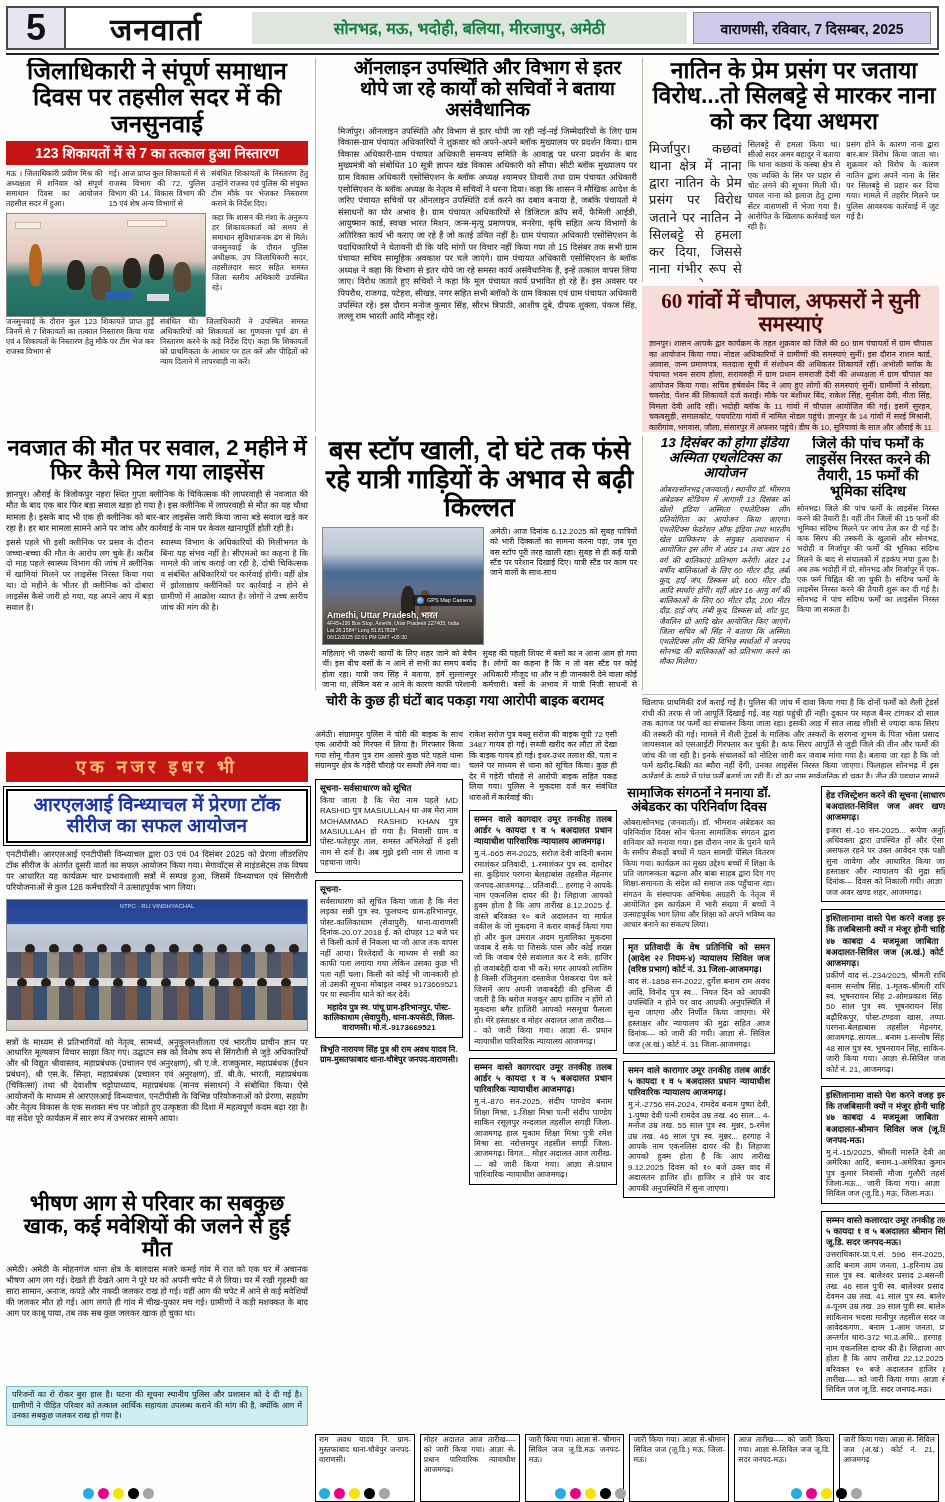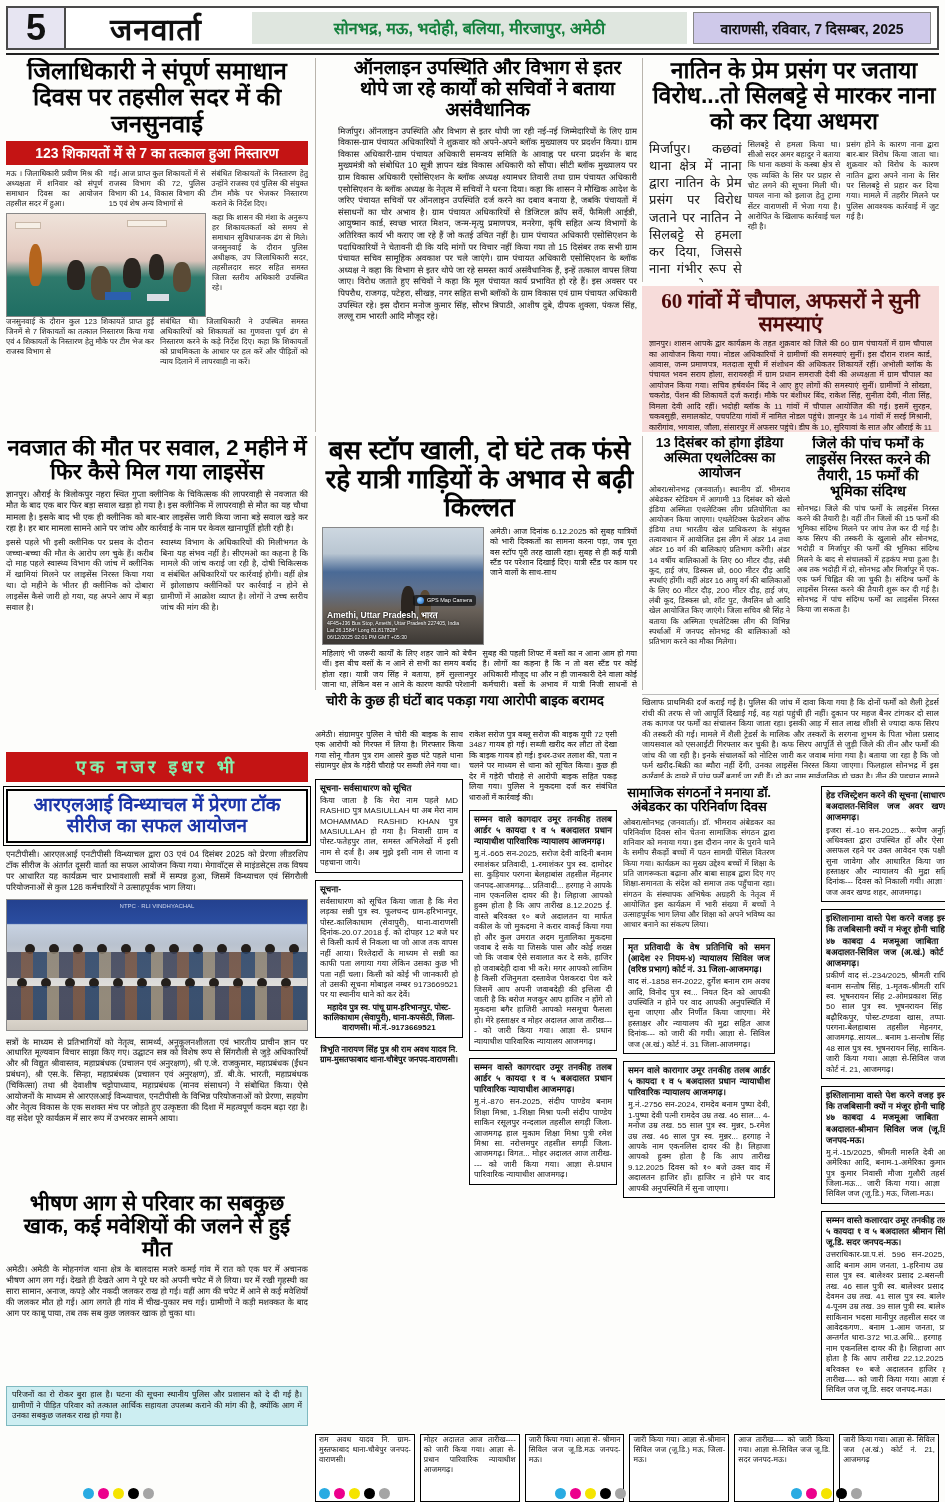--- a/index.html
+++ b/index.html
@@ -15,21 +15,21 @@
   .papername{width:180px;display:flex;align-items:center;justify-content:center;font-size:30px;font-weight:bold;letter-spacing:1px;}
   .cities{flex:1;margin:4px 6px;background:#dfe6df;display:flex;align-items:center;justify-content:center;
           color:#15803d;font-weight:bold;font-size:16px;}
   .dateline{width:238px;margin:4px 6px 4px 0;background:#cfc9ea;border:1px solid #888;display:flex;align-items:center;justify-content:center;
             font-weight:bold;font-size:14px;}
   .toprule{left:6px;top:53px;width:933px;height:2px;background:#222;}
   
   .h-big{font-weight:bold;text-align:center;line-height:1.1;color:#050505;}
   .jtxt{text-align:justify;line-height:1.32;color:#151515;}
   .kicker{background:#c41414;color:#fff;font-weight:bold;text-align:center;font-size:14px;padding:2px 2px 3px;}
-  .banner{background:#c41414;color:#86efac;font-weight:bold;text-align:center;font-size:18px;padding:2px 0 4px;letter-spacing:4px;}
+  .banner{background:#c41414;color:#fdba74;font-weight:bold;text-align:center;font-size:18px;padding:2px 0 4px;letter-spacing:4px;}
   .dbox{border:2px solid #000;outline:1px solid #000;outline-offset:2px;padding:4px 6px;}
   .notice{border:1.4px solid #000;padding:3px 4px;margin-bottom:7px;background:#fff;}
   .ntitle{font-weight:bold;font-size:8.6px;line-height:1.3;text-align:justify;}
   .nbody{font-size:8px;line-height:1.3;text-align:justify;margin-top:2px;}
   .nsign{font-weight:bold;font-size:8px;line-height:1.3;text-align:center;margin-top:2px;}
   .pinkbox{background:#f7dcda;}
   .cyan-end{background:#cdeef2;border:1px solid #7fb9c0;font-size:8px;line-height:1.35;text-align:justify;padding:3px 5px;}
   .endbox{border:1.3px solid #000;font-size:7.6px;line-height:1.3;text-align:justify;padding:0 3px;background:#fff;height:68px;overflow:hidden;}
   .clip{overflow:hidden;}
   
@@ -147,21 +147,21 @@
         </div>
       </div>
       <div class="jtxt" style="flex:1;font-size:7.9px;">अमेठी। आज दिनांक 6.12.2025 को सुबह यात्रियों को भारी दिक्कतों का सामना करना पड़ा, जब पूरा बस स्टॉप पूरी तरह खाली रहा। सुबह से ही कई यात्री स्टैंड पर परेशान दिखाई दिए। यात्री स्टैंड पर काम पर जाने वालों के साथ-साथ</div>
     </div>
     <div style="display:flex;gap:6px;margin-top:4px;">
       <div class="jtxt" style="flex:1;font-size:7.9px;">महिलाएं भी जरूरी कार्यों के लिए शहर जाने को बेचैन थीं। इस बीच बसों के न आने से सभी का समय बर्बाद होता रहा। यात्री जय सिंह ने बताया, हमें सुल्तानपुर जाना था, लेकिन बस न आने के कारण काफी परेशानी हो रही है। मुझे समय से पहुंचना था, पर बस न मिलने से पूरा प्लान बिगड़ गया। यात्रियों ने बताया कि यह समस्या पिछले कई दिनों से लगातार हो रही है।</div>
       <div class="jtxt" style="flex:1;font-size:7.9px;">सुबह की पहली शिफ्ट में बसों का न आना आम हो गया है। लोगों का कहना है कि न तो बस स्टैंड पर कोई अधिकारी मौजूद था और न ही जानकारी देने वाला कोई कर्मचारी। बसों के अभाव में यात्री निजी साधनों से अधिक किराया देकर गंतव्य की ओर जाने को मजबूर रहे।</div>
     </div>
   </div>
 
-  <div class="abs clip vr" style="left:642px;top:436px;width:148px;height:254px;padding-left:6px;">
+  <div class="abs clip vr" style="left:642px;top:436px;width:148px;height:254px;padding-left:16px;font-style:italic;">
     <div class="h-big" style="font-size:13.5px;">13 दिसंबर को होगा इंडिया अस्मिता एथलेटिक्स का आयोजन</div>
     <div class="jtxt" style="font-size:7.7px;margin-top:4px;">ओबरा/सोनभद्र (जनवार्ता)। स्थानीय डॉ. भीमराव अंबेडकर स्टेडियम में आगामी 13 दिसंबर को खेलो इंडिया अस्मिता एथलेटिक्स लीग प्रतियोगिता का आयोजन किया जाएगा। एथलेटिक्स फेडरेशन ऑफ इंडिया तथा भारतीय खेल प्राधिकरण के संयुक्त तत्वावधान में आयोजित इस लीग में अंडर 14 तथा अंडर 16 वर्ग की बालिकाएं प्रतिभाग करेंगी। अंडर 14 वर्षीय बालिकाओं के लिए 60 मीटर दौड़, लंबी कूद, हाई जंप, डिस्कस थ्रो, 600 मीटर दौड़ आदि स्पर्धाएं होंगी। वहीं अंडर 16 आयु वर्ग की बालिकाओं के लिए 60 मीटर दौड़, 200 मीटर दौड़, हाई जंप, लंबी कूद, डिस्कस थ्रो, शॉट पुट, जैवलिन थ्रो आदि खेल आयोजित किए जाएंगे। जिला सचिव श्री सिंह ने बताया कि अस्मिता एथलेटिक्स लीग की विभिन्न स्पर्धाओं में जनपद सोनभद्र की बालिकाओं को प्रतिभाग करने का मौका मिलेगा।</div>
   </div>
 
   <div class="abs clip" style="left:797px;top:436px;width:142px;height:254px;">
     <div class="h-big" style="font-size:14.5px;">जिले की पांच फर्मों के लाइसेंस निरस्त करने की तैयारी, 15 फर्मों की भूमिका संदिग्ध</div>
     <div class="jtxt" style="font-size:7.7px;margin-top:4px;">सोनभद्र। जिले की पांच फर्मों के लाइसेंस निरस्त करने की तैयारी है। वहीं तीन जिलों की 15 फर्मों की भूमिका संदिग्ध मिलने पर जांच तेज कर दी गई है। कफ सिरप की तस्करी के खुलासे और सोनभद्र, भदोही व मिर्जापुर की फर्मों की भूमिका संदिग्ध मिलने के बाद से संचालकों में हड़कंप मचा हुआ है। अब तक भदोही में दो, सोनभद्र और मिर्जापुर में एक-एक फर्म चिह्नित की जा चुकी है। संदिग्ध फर्मों के लाइसेंस निरस्त करने की तैयारी शुरू कर दी गई है। सोनभद्र में पांच संदिग्ध फर्मों का लाइसेंस निरस्त किया जा सकता है।</div>
   </div>
 
   <div class="abs clip" style="left:642px;top:694px;width:297px;height:84px;border-top:1px solid #bbb;padding-top:3px;">

